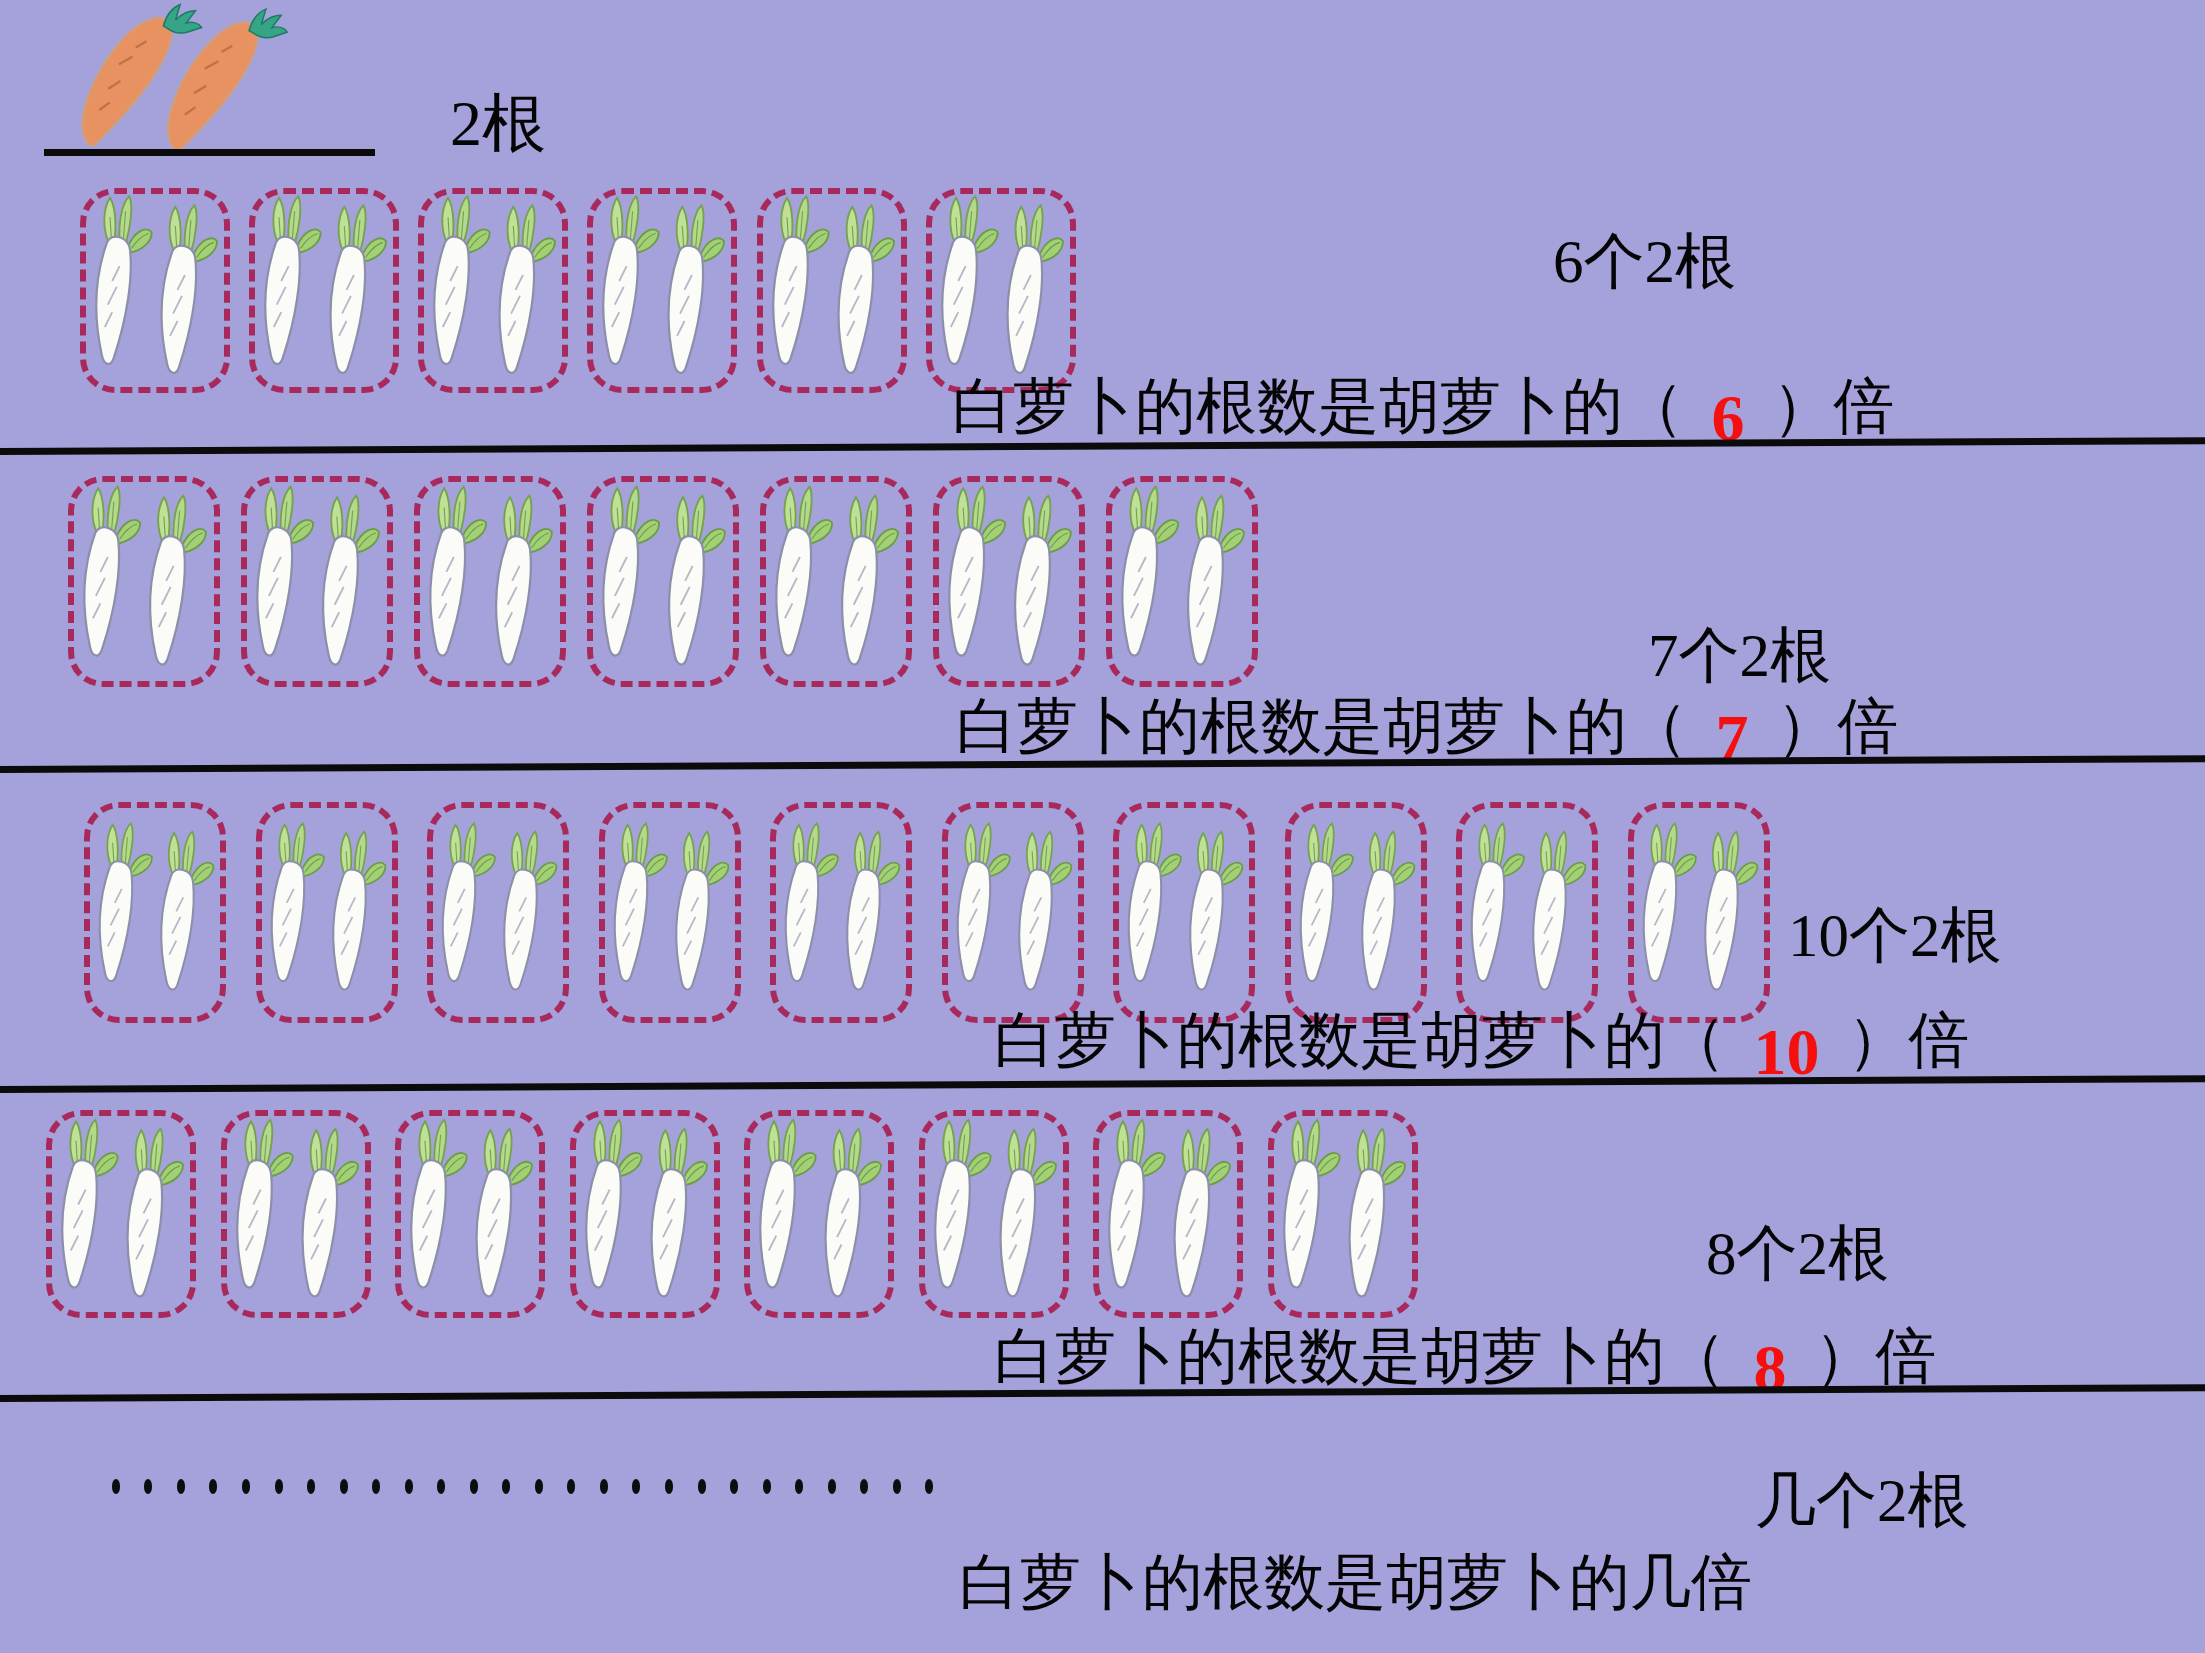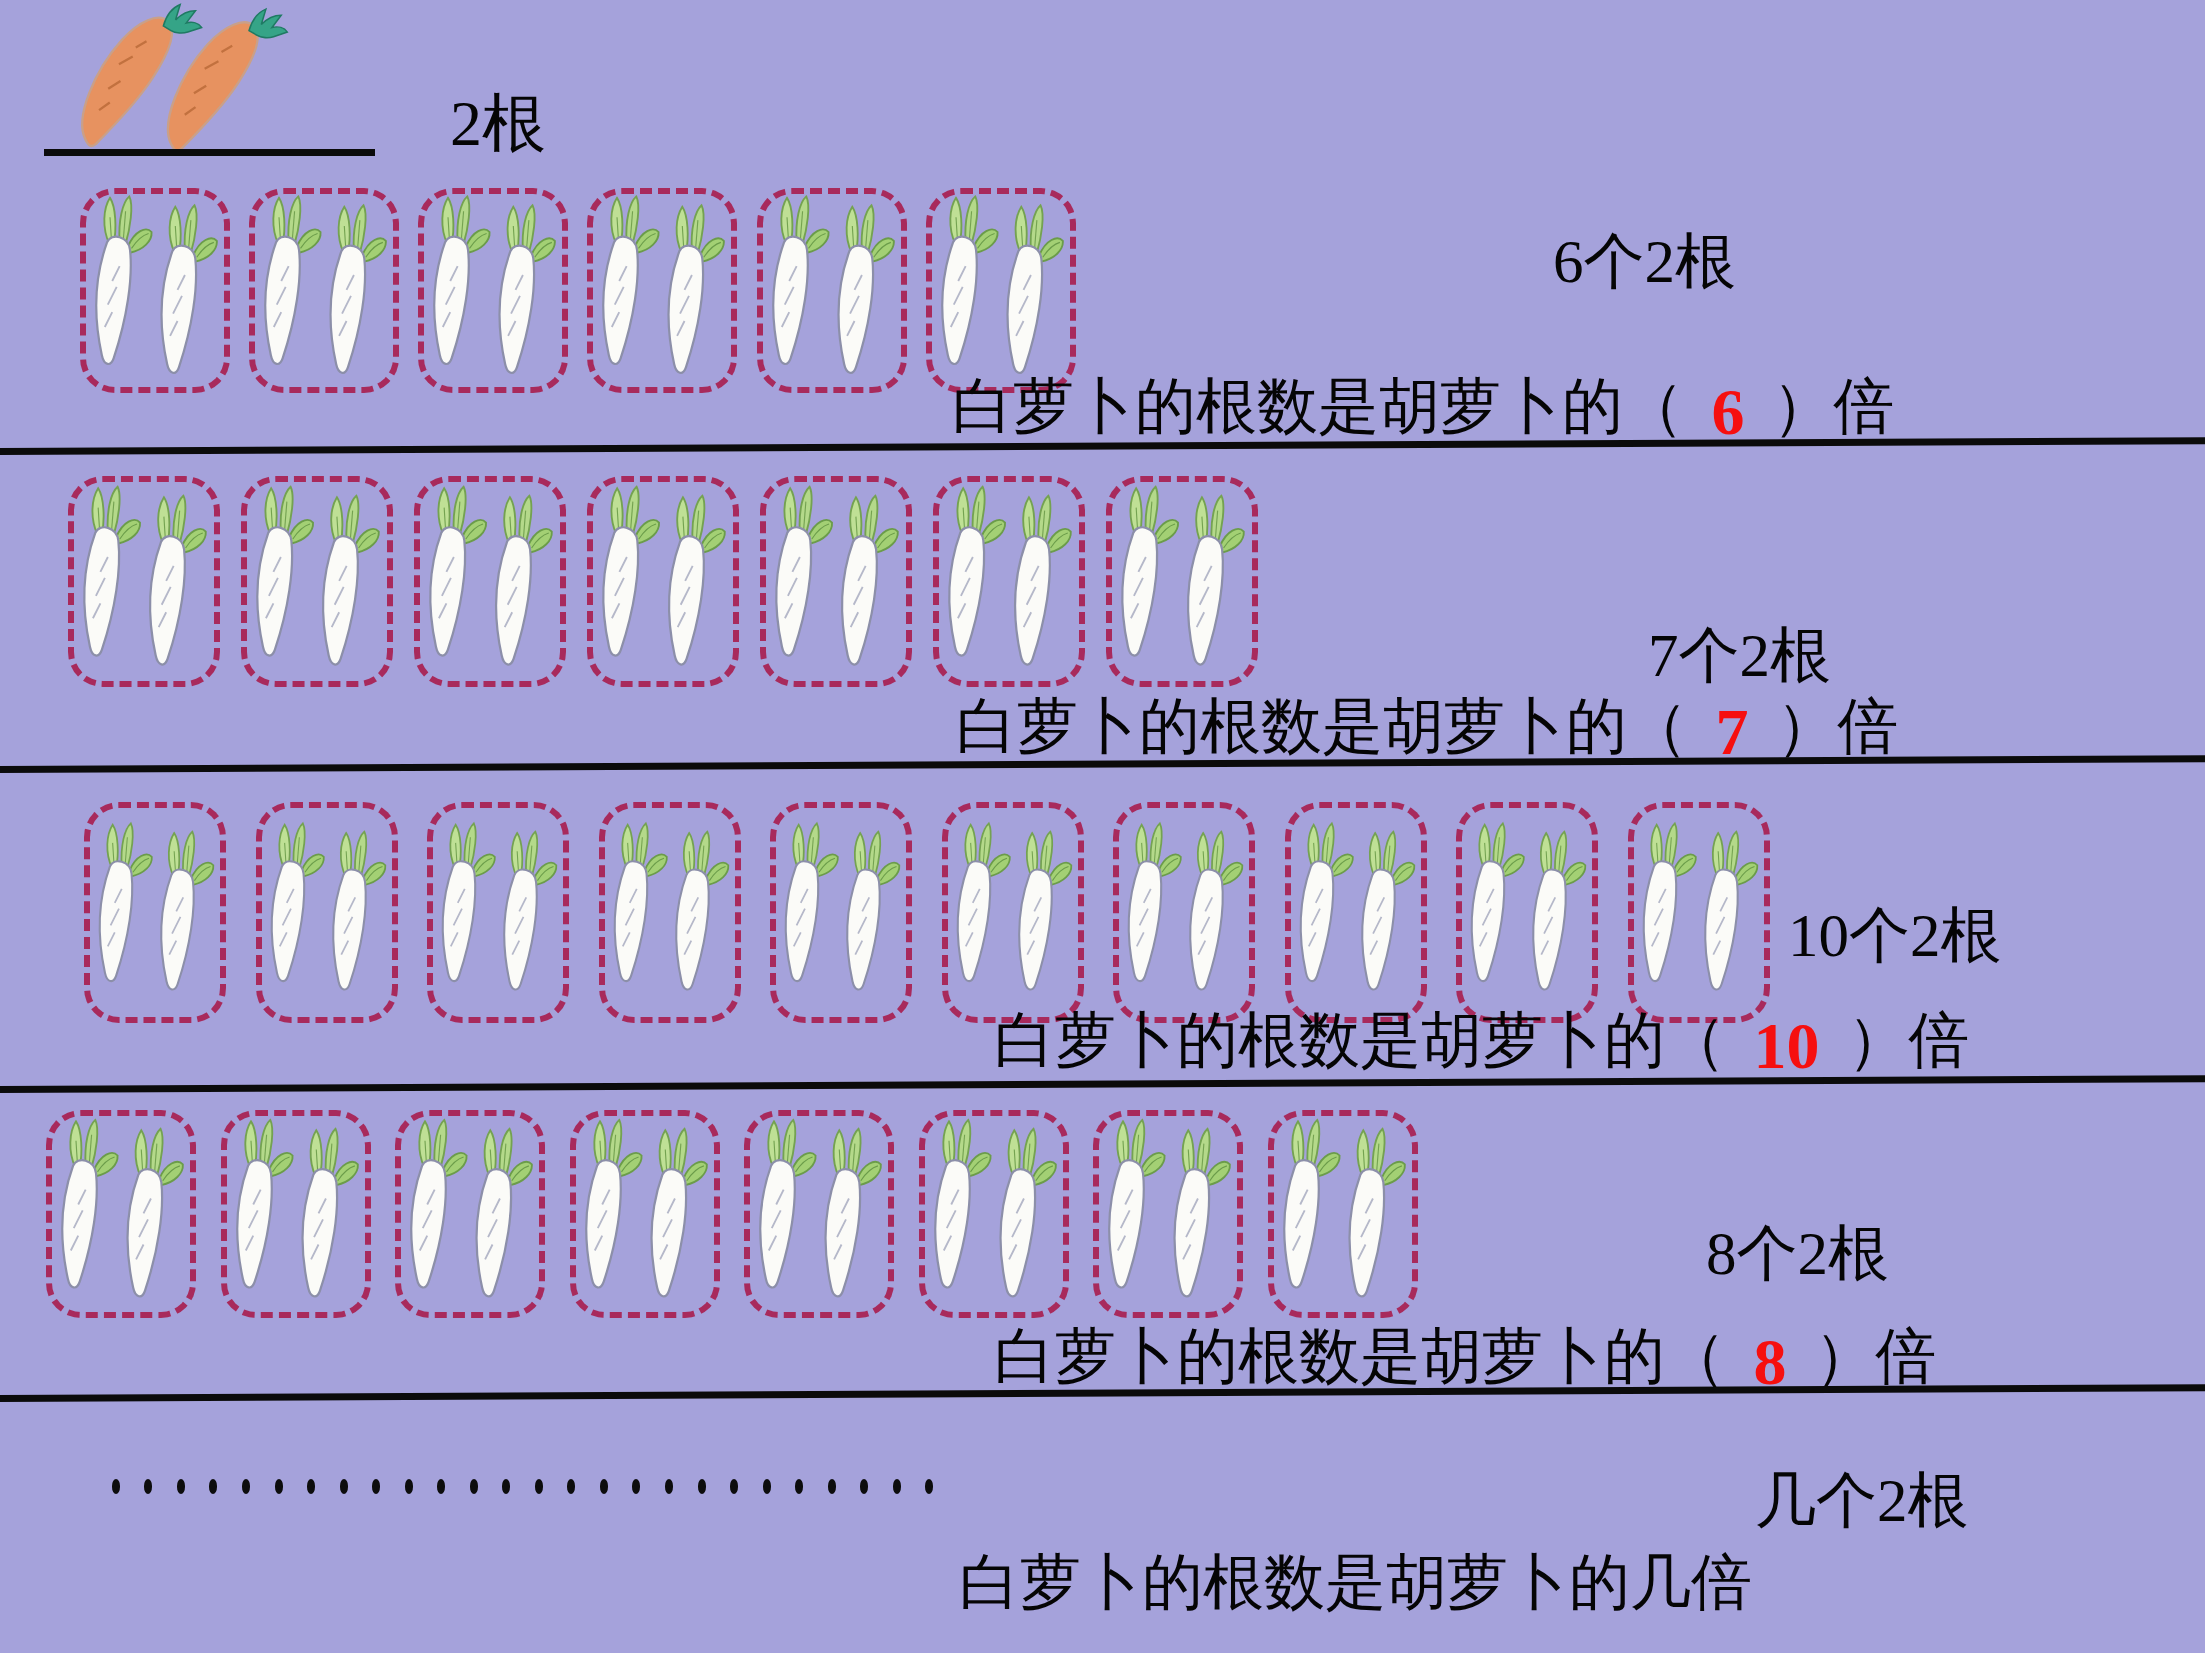--- a/index.html
+++ b/index.html
@@ -5,21 +5,21 @@
   html,body{margin:0;padding:0;background:#8f8cc4;}
   .slide{position:relative;width:2205px;height:1654px;background:#a5a2db;overflow:hidden;
          font-family:"Liberation Serif","DejaVu Serif",serif;}
   .zh{position:absolute;font-size:61px;line-height:1.05;color:#050505;white-space:nowrap;}
   .big{font-size:64px;}
   .underline{position:absolute;background:#0b0b0b;height:6.9px;}
   .sep{position:absolute;left:0;width:2236px;height:6.9px;background:#0b0b0b;
        transform:rotate(-0.28deg);transform-origin:0 50%;}
   .group-box{position:absolute;border:6.9px dashed #a82a5c;border-radius:35px;box-sizing:border-box;}
   .group-box svg{position:absolute;overflow:visible;}
-  .answer{position:absolute;display:flex;align-items:flex-start;white-space:nowrap;}
+  .answer{position:absolute;display:flex;align-items:flex-end;white-space:nowrap;}
   .answer .txt{font-size:61px;color:#050505;}
   .answer .val{font-size:66px;font-weight:bold;color:#f60f0f;margin:0 27.6px;position:relative;top:7.7px;}
   .dot{position:absolute;background:#0d0d0d;border-radius:50%;}
   .defs-holder{position:absolute;width:0;height:0;overflow:hidden;}
 </style>
 </head>
 <body>
 
 <div class="slide">
 

